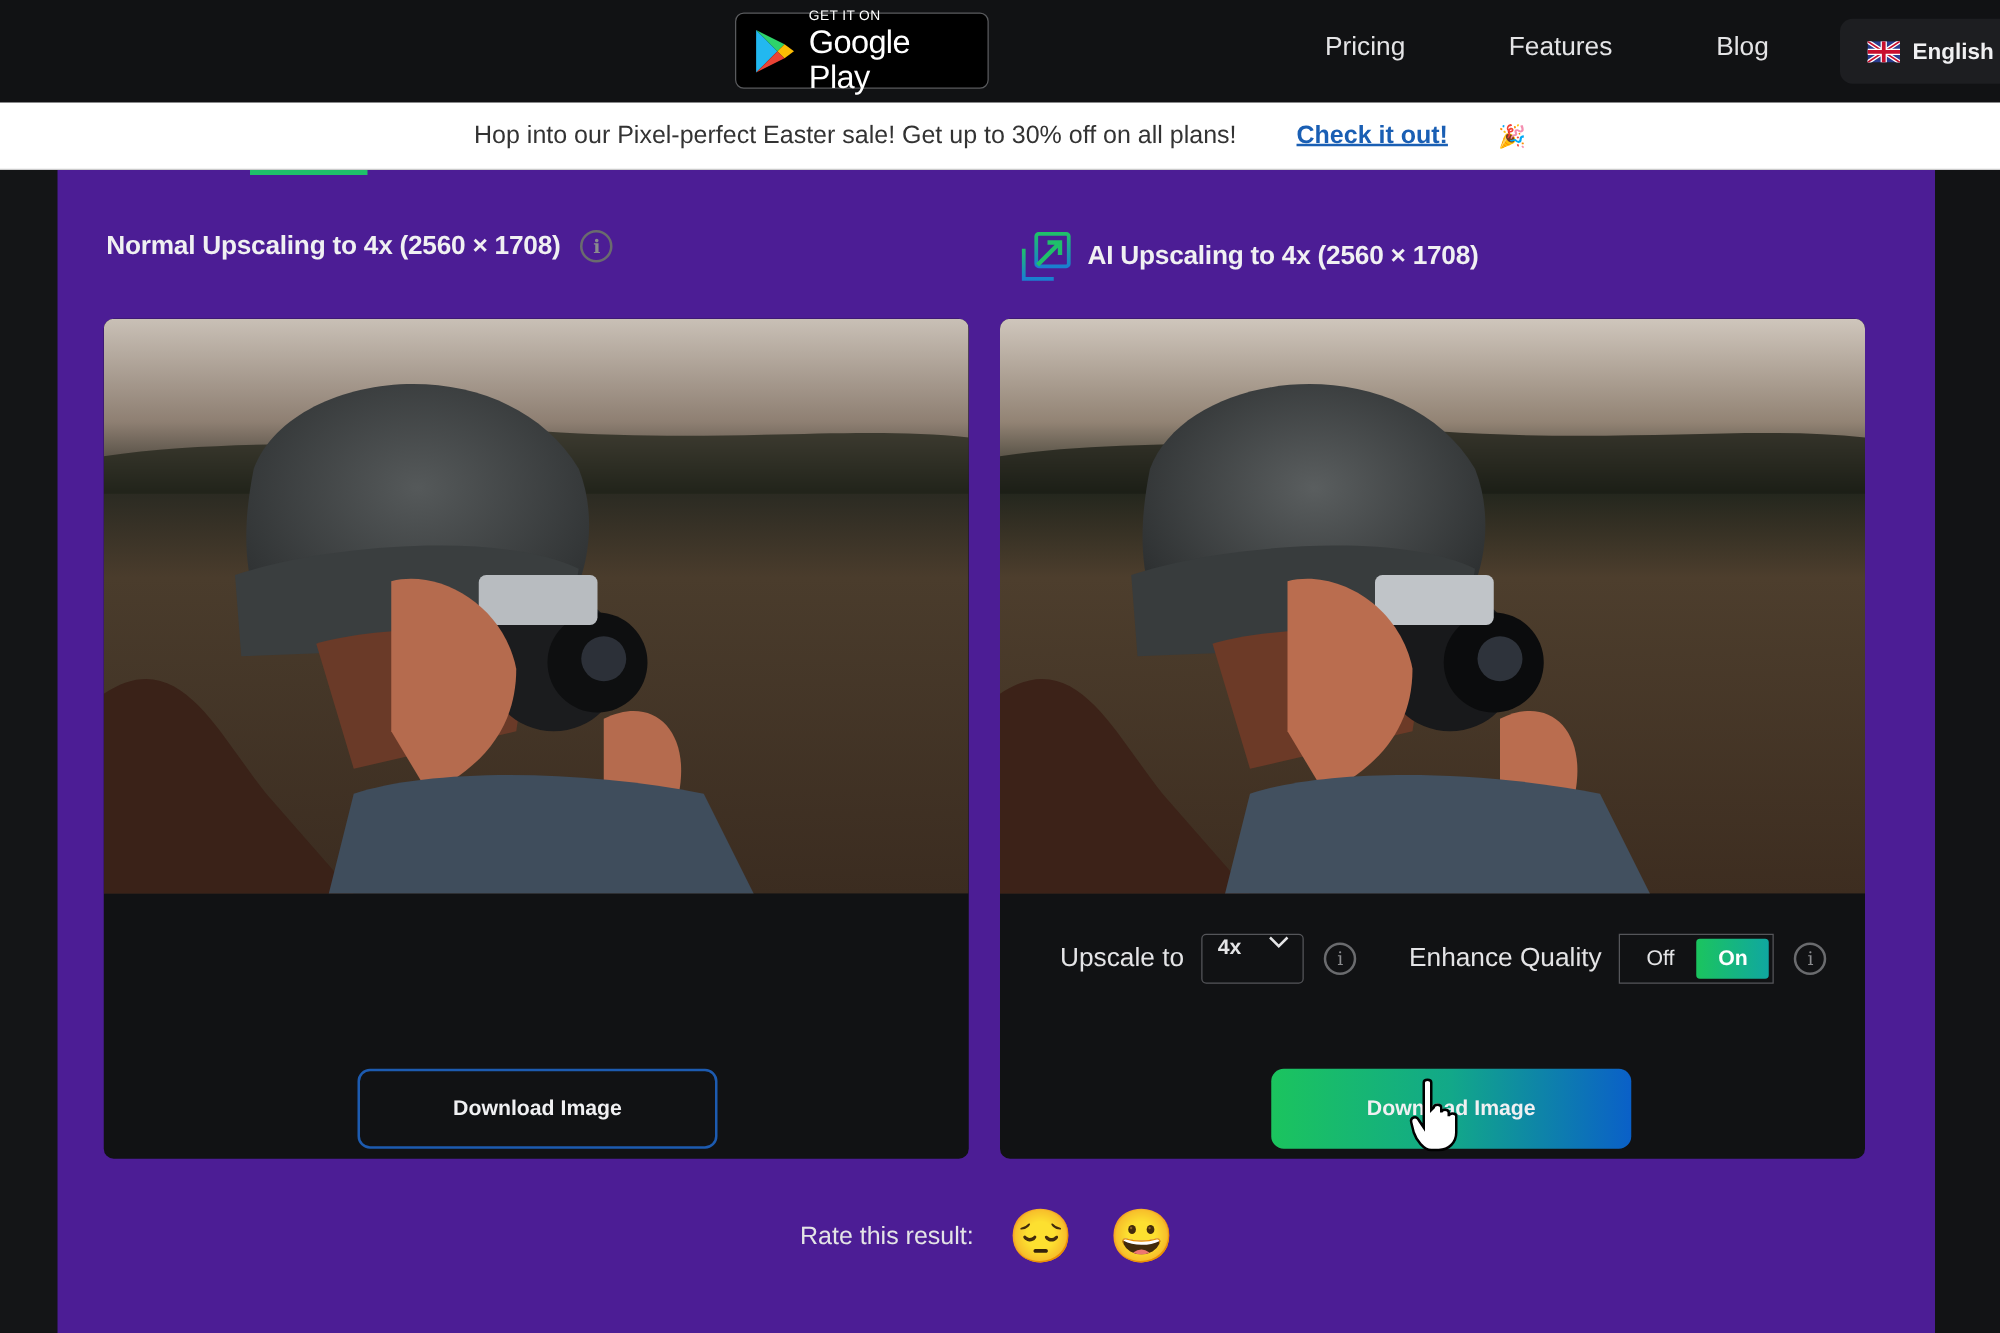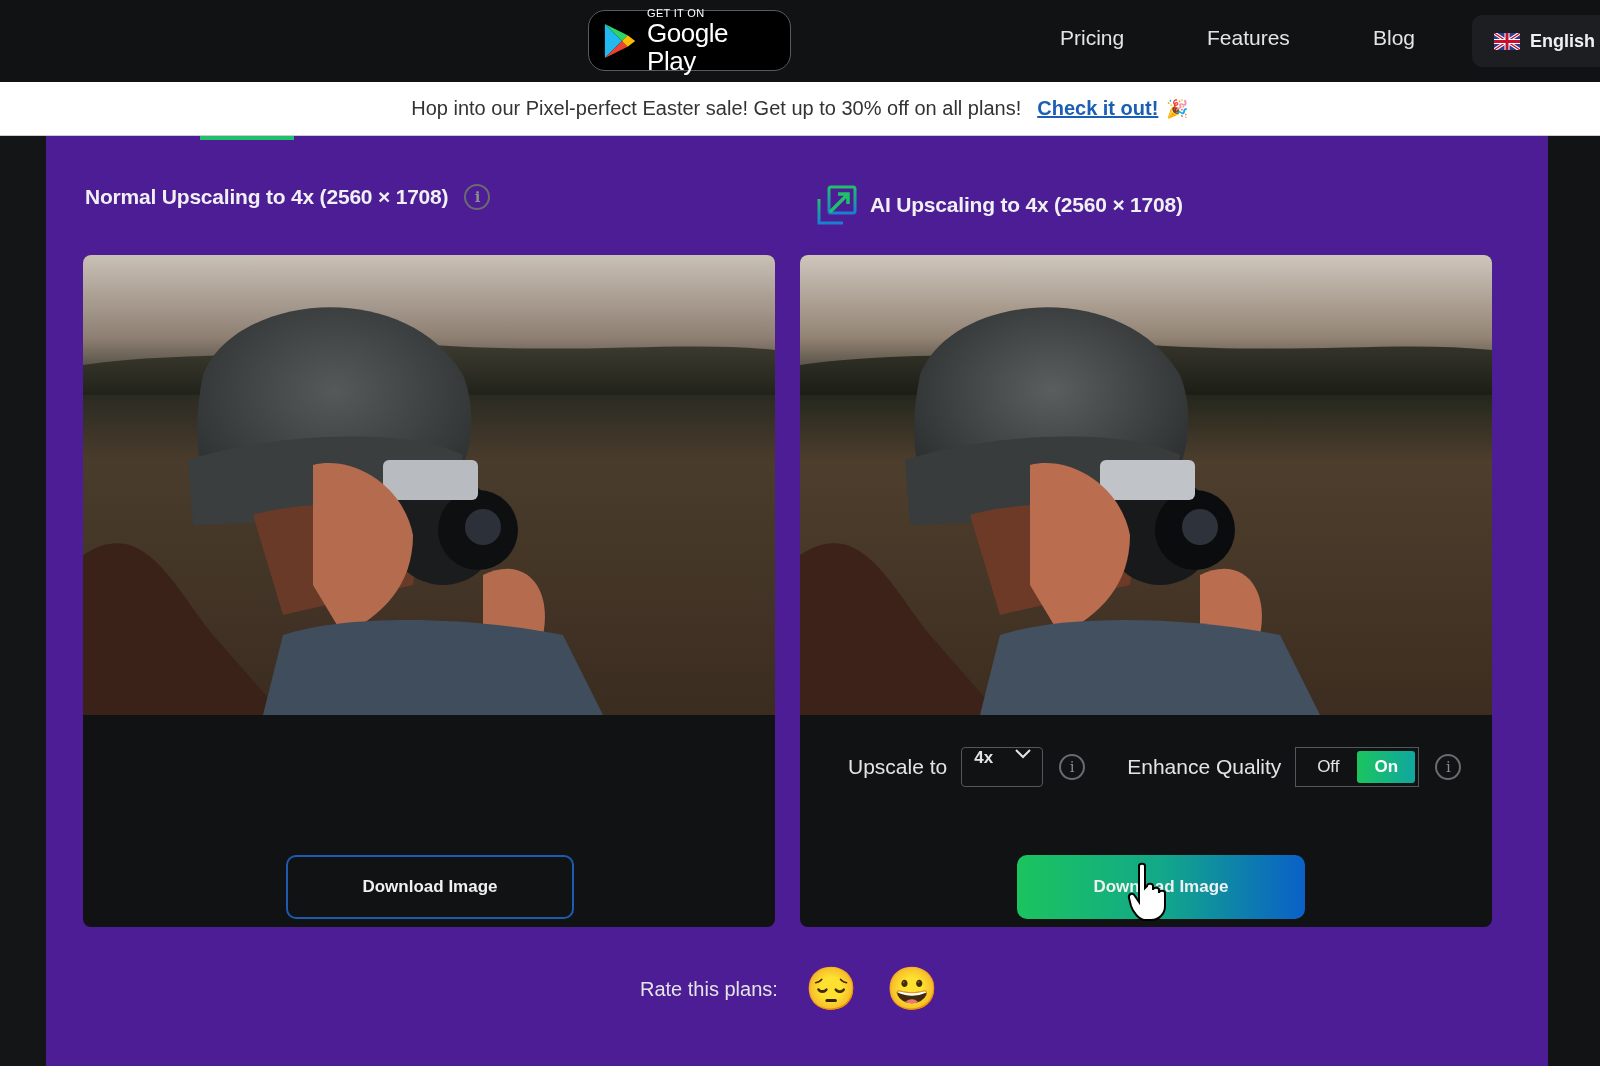--- a/index.html
+++ b/index.html
@@ -1,28 +1,28 @@
 <!DOCTYPE html>
 <html><head>
 <meta charset="utf-8">
 <style>
   * { box-sizing: border-box; margin: 0; padding: 0; }
   html, body { width: 1600px; height: 1066px; overflow: hidden; background: #111214; font-family: "Liberation Sans", sans-serif; color: #e8e8ea; }
   .topbar { position: absolute; left: 0; top: 0; width: 1600px; height: 82px; background: #111214; }
-  .store-btn { position: absolute; top: 10px; height: 61px; border: 1.5px solid #5a5b5e; border-radius: 17px; background: #000; display: flex; align-items: center; padding: 0 14px; color: #fff; cursor: pointer; }
+  .store-btn { position: absolute; top: 10px; height: 61px; border: 1.5px solid #5a5b5e; border-radius: 7px; background: #000; display: flex; align-items: center; padding: 0 14px; color: #fff; cursor: pointer; }
   .store-btn.gp { left: 588px; width: 203px; }
   .store-btn.as { left: 818px; width: 202px; }
   .store-btn .small { font-size: 11px; letter-spacing: 0.3px; line-height: 12px; }
   .store-btn .big { font-size: 26px; line-height: 28px; letter-spacing: -0.5px; }
   .store-btn .txt { display: flex; flex-direction: column; margin-left: 10px; }
   .nav-link { position: absolute; top: 26px; font-size: 21px; color: #e4e4e6; cursor: pointer; }
   .lang-btn { position: absolute; left: 1472px; top: 15px; width: 140px; height: 52px; background: #1d1e21; border-radius: 10px; display: flex; align-items: center; padding-left: 22px; cursor: pointer; }
   .lang-btn .flag { width: 26px; height: 17px; margin-right: 10px; }
   .lang-btn span.lbl { font-size: 18px; font-weight: bold; color: #f0f0f2; }
-  .banner { position: absolute; left: 0; top: 82px; width: 1600px; height: 54px; background: #ffffff; display: flex; align-items: center; justify-content: center; font-size: 20px; color: #333; border-bottom: 1px solid #ccc; }
+  .banner { position: absolute; left: 0; top: 82px; width: 1600px; height: 54px; background: #ffffff; display: flex; align-items: center; justify-content: center; font-size: 20px; color: #333; border-bottom: 1px solid #ccc; gap: 32px; }
   .banner .cta { color: #1a5fb4; font-weight: bold; text-decoration: underline; margin-left: 16px; cursor: pointer; }
   .banner .party { margin-left: 8px; font-size: 18px; }
   .side-left { position: absolute; left: 0; top: 136px; width: 46px; height: 930px; background: #141517; }
   .side-right { position: absolute; left: 1548px; top: 136px; width: 52px; height: 930px; background: #121315; }
   .main { position: absolute; left: 46px; top: 136px; width: 1502px; height: 1052px; background: #4c1d95; }
   .tab-indicator { position: absolute; left: 154px; top: 0; width: 94px; height: 4px; background: #1fc06a; }
   .panel-title { position: absolute; top: 48px; font-size: 21px; font-weight: bold; color: #f0f0f2; display: flex; align-items: center; letter-spacing: -0.2px; }
   .info-icon { display: inline-flex; width: 26px; height: 26px; border: 2px solid #6a6b6e; border-radius: 50%; align-items: center; justify-content: center; color: #8a8b8e; font-size: 15px; font-family: "DejaVu Serif", serif; cursor: pointer; }
   .panel { position: absolute; top: 119px; width: 692px; height: 672px; background: #111214; border-radius: 8px; overflow: hidden; }
   .photo { position: absolute; left: 0; top: 0; width: 692px; height: 460px; overflow: hidden; }
@@ -182,21 +182,21 @@
       <span class="opt">Off</span>
       <span class="opt on">On</span>
     </div>
     <span class="info-icon" style="margin-left:16px;">i</span>
   </div>
 
   <div class="dl-btn outline">Download Image</div>
   <div class="dl-btn grad">Download Image</div>
 
   <div class="rate">
-    <span>Rate this plans:</span>
+    <span>Rate this result:</span>
     <span class="emoji">😔</span>
     <span class="emoji">😀</span>
   </div>
 </div>
 
 <svg class="cursor-hand" viewBox="0 0 44 60">
   <path d="M12 4 C12 1 18 1 18 4 L18 26 L20 24 C20 21 26 21 26 24 L26 28 C26 25 32 25 32 28 L32 31 C32 28 38 28 38 31 L38 44 C38 52 32 58 24 58 L18 58 C12 58 6 50 4 44 L2 36 C1 32 6 30 8 34 L12 40 Z" fill="#fff" stroke="#000" stroke-width="2"></path>
 </svg>
 
 </body></html>

